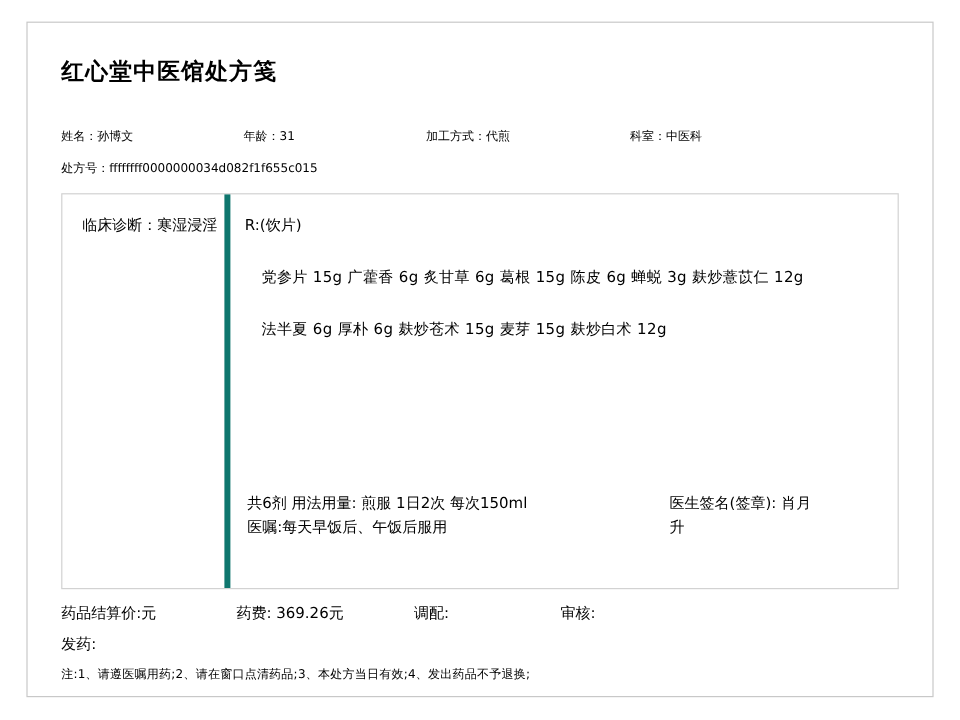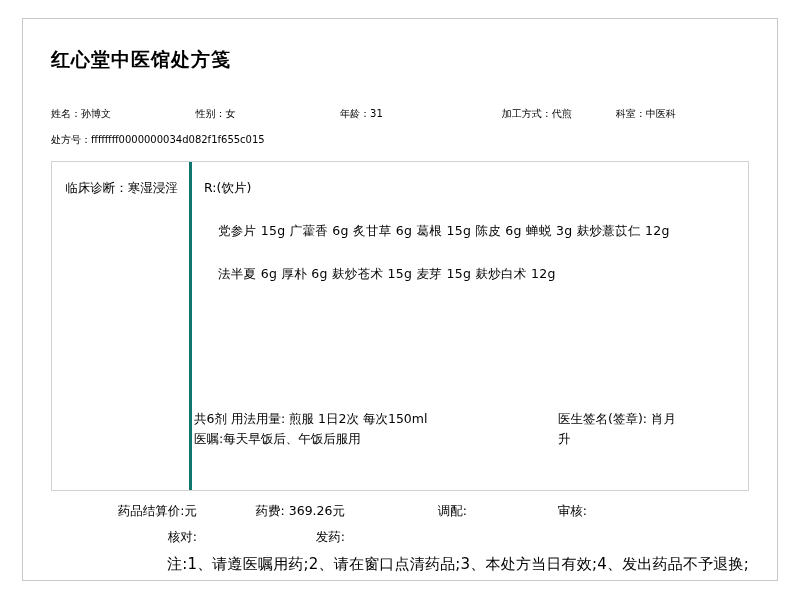--- a/index.html
+++ b/index.html
@@ -60,88 +60,86 @@
   .rx-box {
     margin-top: 14px;
     border: 1px solid #d2d2d2;
     height: 330px;
     box-sizing: border-box;
     display: flex;
     font-size: 12.5px;
   }
   .diag-cell {
     width: 140px;
-    border-right: 3px solid #0f766e;
+    border-right: 5px solid #0f766e;
     box-sizing: border-box;
     padding: 18px 6px 0 8px;
-    text-align: center;
+    text-align: right;
   }
   .rx-cell {
     flex: 1;
     box-sizing: border-box;
     padding: 18px 10px 0 12px;
     position: relative;
   }
   .rx-head {
     margin-bottom: 26px;
   }
   .herb-line {
     margin-left: 14px;
     margin-bottom: 26px;
     letter-spacing: 0.3px;
   }
   .rx-footer {
     position: absolute;
-    left: 0;
+    left: 12px;
     right: 10px;
     bottom: 40px;
     display: flex;
     justify-content: space-between;
     align-items: flex-start;
   }
   .rx-footer-left {
     margin-left: 2px;
     line-height: 1.65;
   }
   .rx-footer-right {
     width: 180px;
     line-height: 1.65;
   }
   .bottom {
     font-size: 12.5px;
     margin-top: 12px;
-    text-align: right;
   }
   .bottom-row {
     display: flex;
     margin-bottom: 9px;
     white-space: nowrap;
   }
   .bottom-row > div:nth-child(1) { width: 146px; }
   .bottom-row > div:nth-child(2) { width: 148px; }
   .bottom-row > div:nth-child(3) { width: 122px; }
   .bottom-row > div:nth-child(4) { width: 120px; }
   .notes {
-    font-size: 15px;
+    font-size: 10px;
     margin-top: 2px;
     letter-spacing: 0.2px;
   }
 </style>
 </head>
 <body>
 
 <div class="page">
   <div class="sheet">
 
     <div class="title">红心堂中医馆处方笺</div>
 
     <div class="meta">
       <div class="meta-row row1">
         <div>姓名：孙博文</div>
-        <div>性别：女</div>
         <div>年龄：31</div>
         <div>加工方式：代煎</div>
         <div>科室：中医科</div>
       </div>
       <div class="meta-row row2">
         <div>处方号：ffffffff0000000034d082f1f655c015</div>
       </div>
     </div>
 
     <div class="rx-box">
@@ -165,21 +163,20 @@
     </div>
 
     <div class="bottom">
       <div class="bottom-row">
         <div>药品结算价:元</div>
         <div>药费: 369.26元</div>
         <div>调配:</div>
         <div>审核:</div>
       </div>
       <div class="bottom-row">
-        <div>核对:</div>
         <div>发药:</div>
         <div></div>
         <div></div>
       </div>
       <div class="notes">注:1、请遵医嘱用药;2、请在窗口点清药品;3、本处方当日有效;4、发出药品不予退换;</div>
     </div>
 
   </div>
 </div>
 

